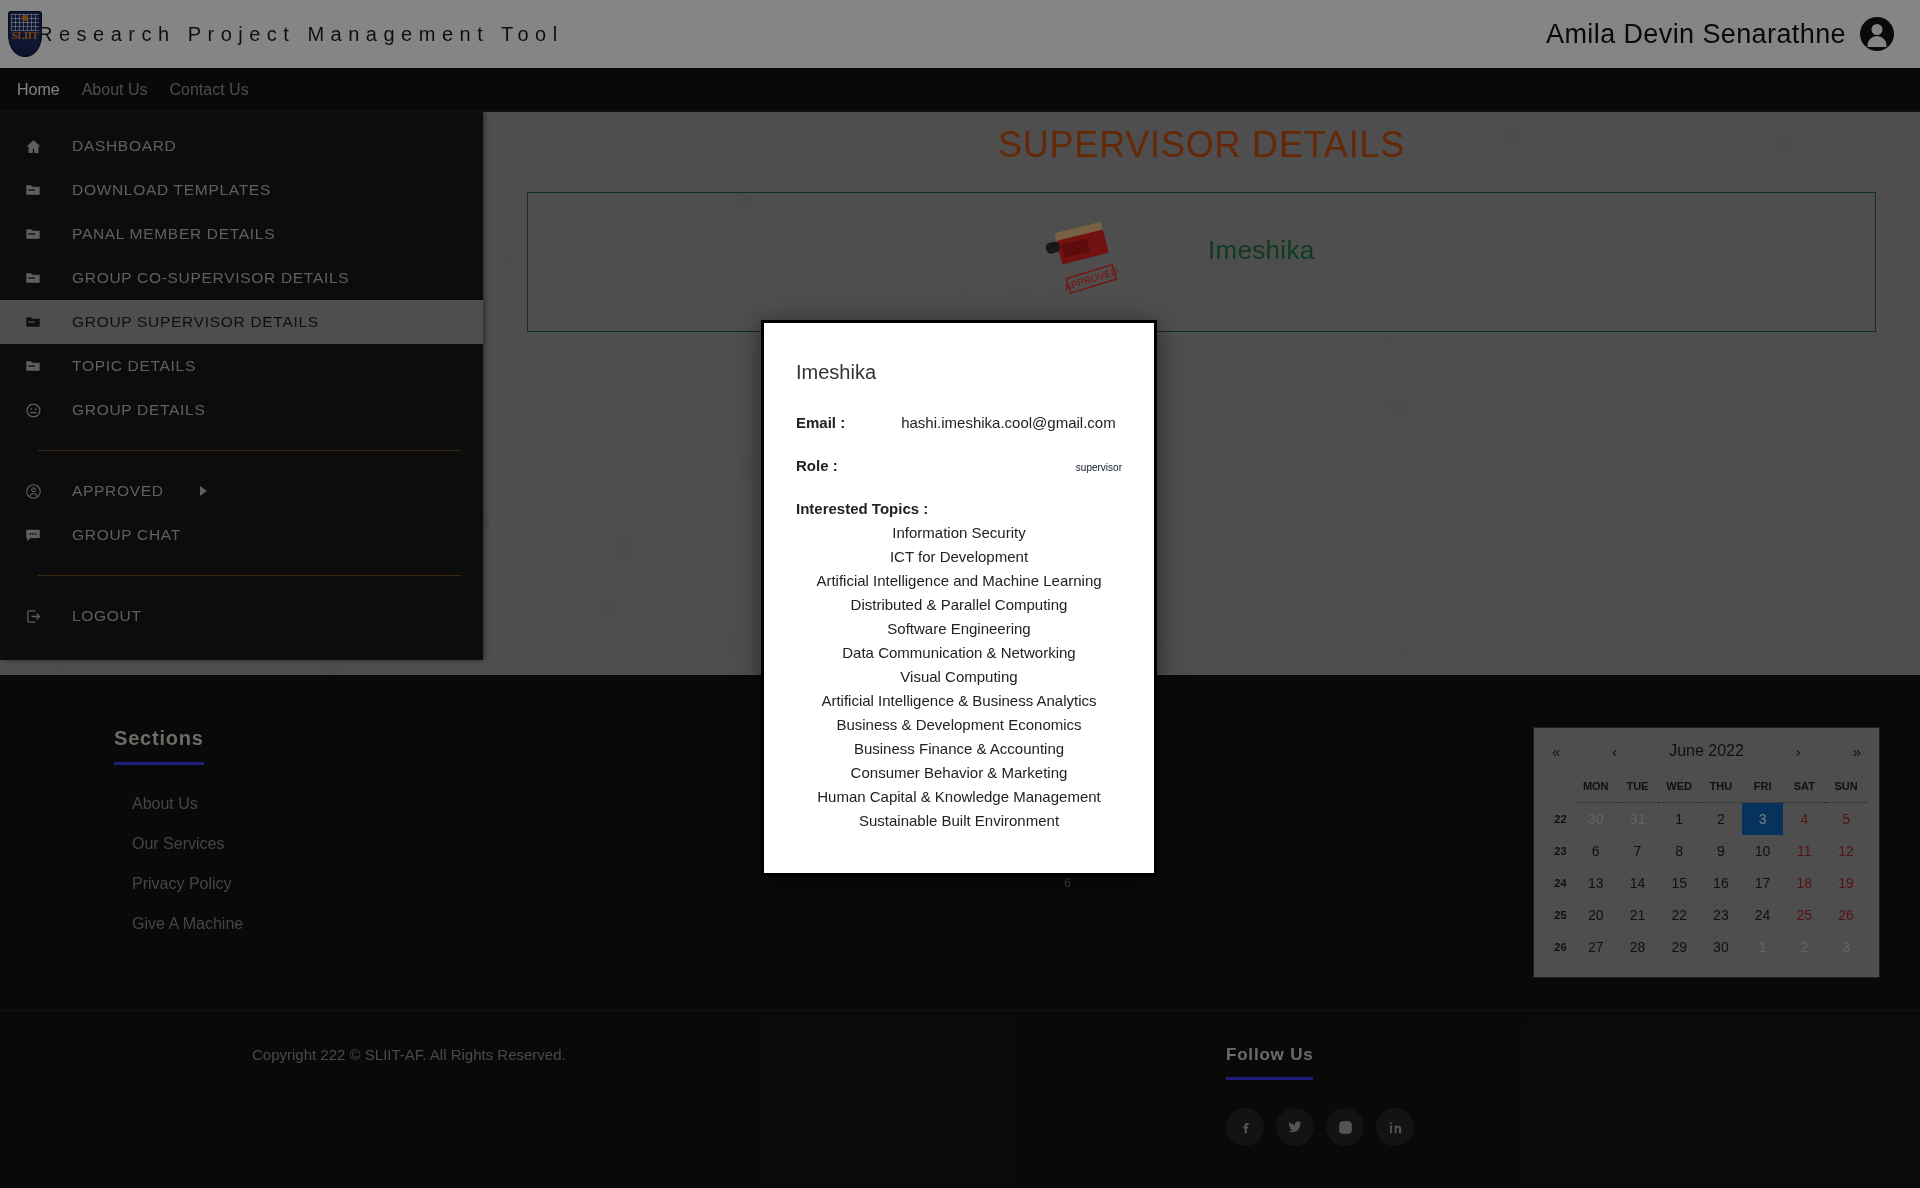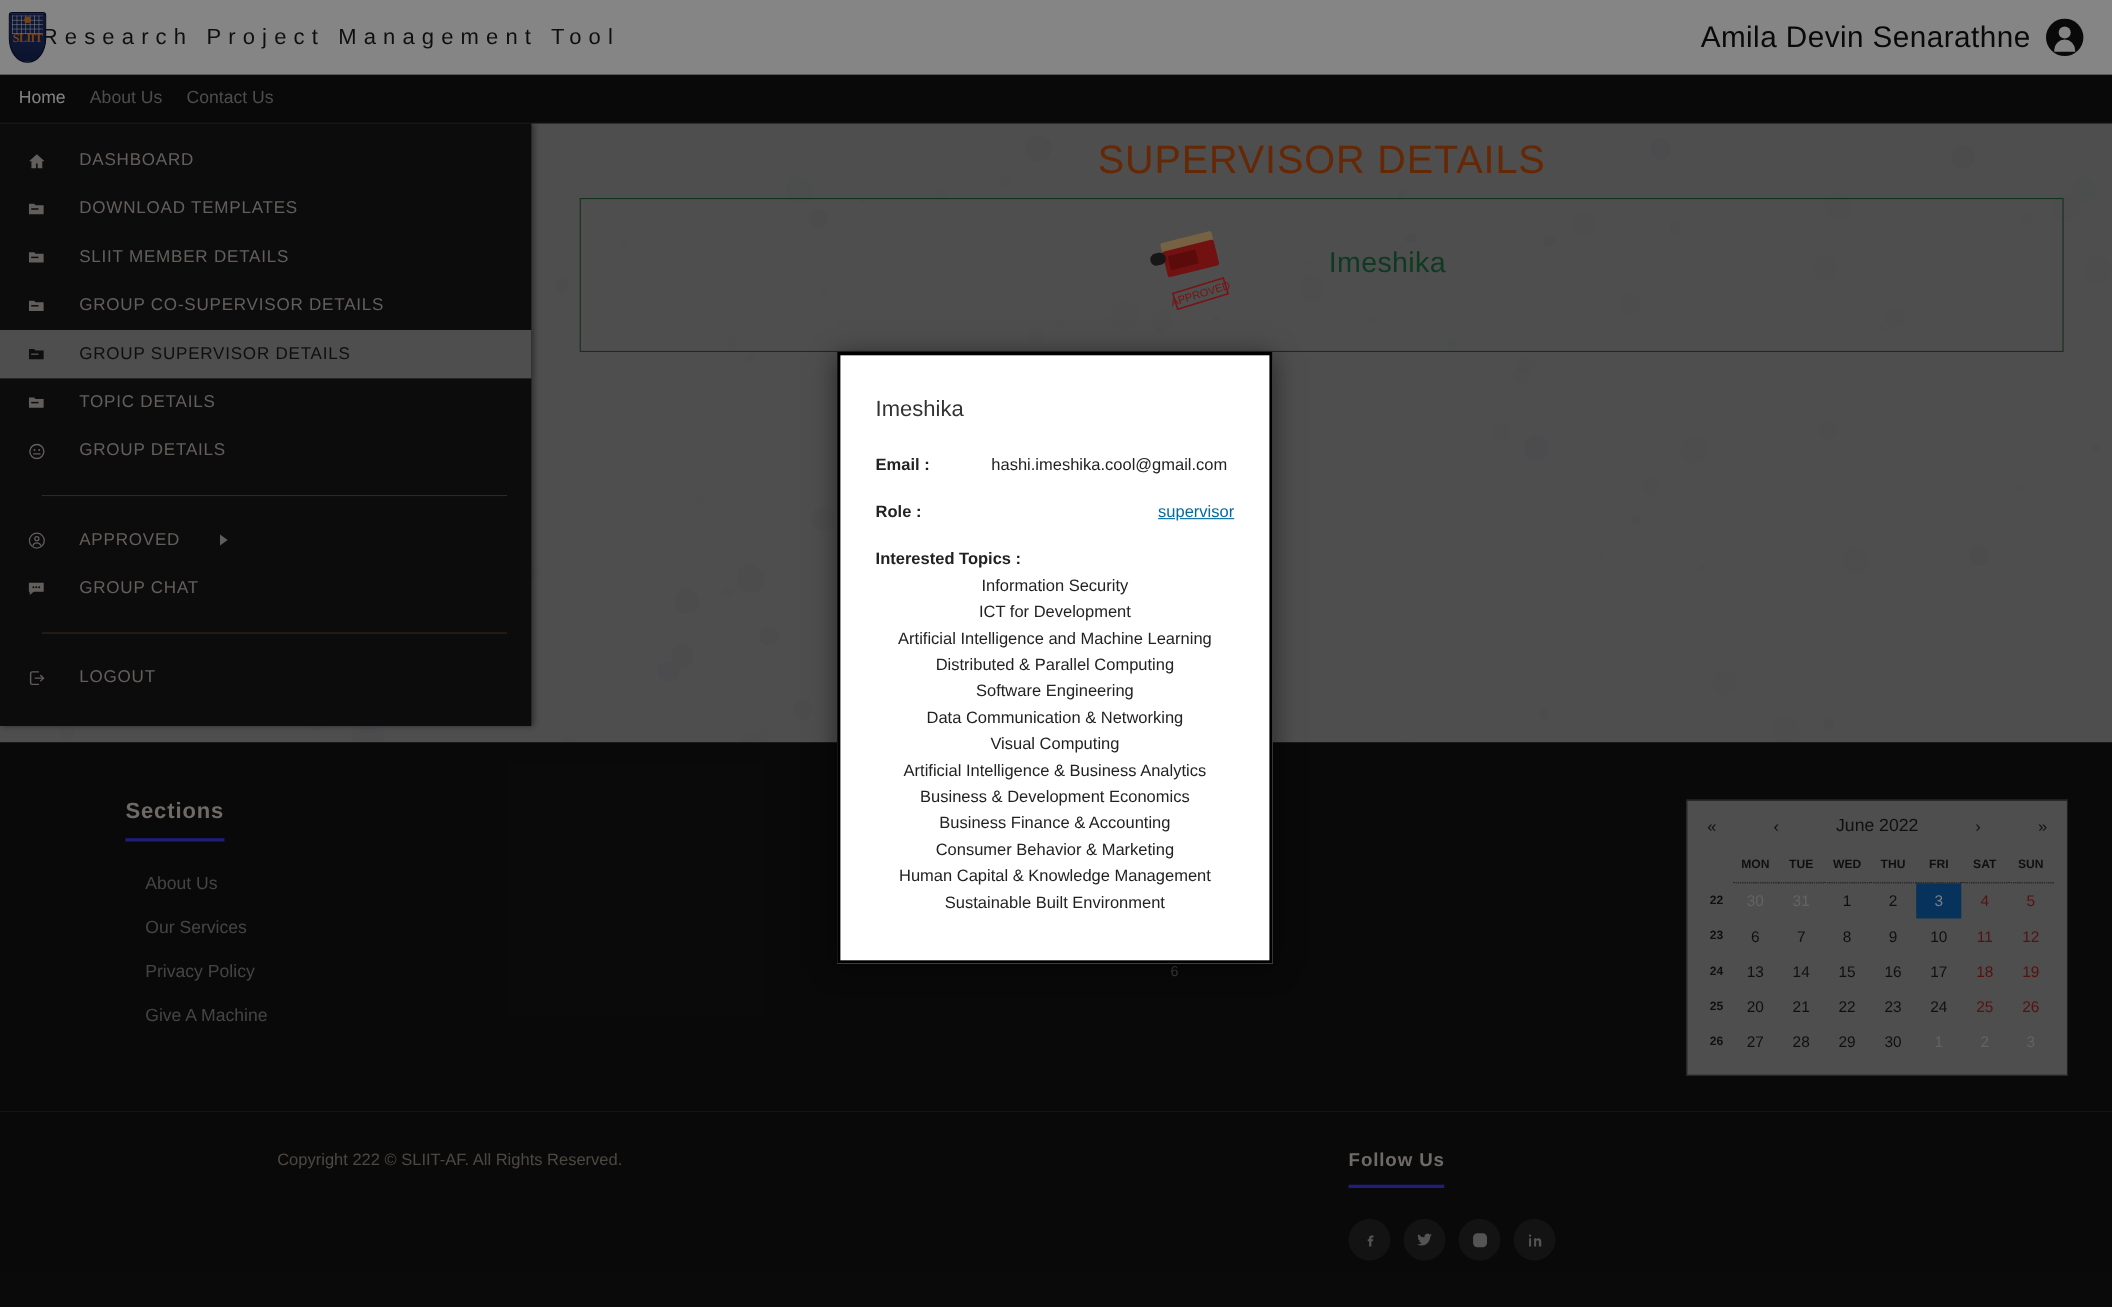--- a/index.html
+++ b/index.html
@@ -122,21 +122,21 @@
   }
 
   
   #main {
     position: absolute; left: 483px; right: 0; top: 0; bottom: 0;
     padding-top: 12px;
   }
   #page-title {
     text-align: center; color: #b9490b;
     font-size: 36px; letter-spacing: .8px; font-weight: 400;
-    margin-bottom: 14px;
+    margin-bottom: 26px;
   }
   #supervisor-card {
     margin: 0 44px; height: 140px;
     border: 1px solid #1f5c32;
     position: relative;
     display: flex; align-items: center;
   }
   #stamp-graphic {
     position: absolute; left: 510px; top: 20px; width: 90px; height: 85px;
   }
@@ -152,21 +152,21 @@
     width: 396px; height: 556px;
     background: #ffffff;
     border: 3px solid #000;
     box-shadow: 0 4px 22px rgba(0,0,0,.5);
     padding: 38px 32px 0 32px;
   }
   #modal-title { font-size: 20px; color: #333; margin-bottom: 30px; }
   .kv { display: flex; align-items: baseline; margin-bottom: 26px; }
   .kv .k { font-size: 15px; font-weight: bold; color: #222; }
   .kv.email .v { font-size: 15px; color: #222; margin-left: 56px; }
-  .kv.role .v { font-size: 15px; color: #0369a1; margin-left: auto; text-decoration: underline; }
+  .kv.role .v { font-size: 10px; color: #0f172a; margin-left: auto; }
   #topics-label { font-size: 15px; font-weight: bold; color: #222; margin-bottom: 4px; }
   .topic { font-size: 15px; color: #222; text-align: center; line-height: 24px; }
 
   
   #footer {
     position: relative;
     height: 513px; background: #121212;
     padding: 52px 0 0 0;
   }
   #footer-cols { display: flex; }
@@ -396,21 +396,21 @@
         <span>DOWNLOAD TEMPLATES</span>
       </div>
 
       <div class="side-item">
         <span class="ico">
           <svg width="16" height="16" viewBox="0 0 24 24" fill="currentColor">
               <path d="M2 5h7l2 2h11v12H2z"></path>
               <rect x="5" y="11" width="10" height="2" fill="#161616"></rect>
             </svg>
         </span>
-        <span>SLIIT MEMBER DETAILS</span>
+        <span>PANAL MEMBER DETAILS</span>
       </div>
 
       <div class="side-item">
         <span class="ico">
           <svg width="16" height="16" viewBox="0 0 24 24" fill="currentColor">
               <path d="M2 5h7l2 2h11v12H2z"></path>
               <rect x="5" y="11" width="10" height="2" fill="#161616"></rect>
             </svg>
         </span>
         <span>GROUP CO-SUPERVISOR DETAILS</span>

